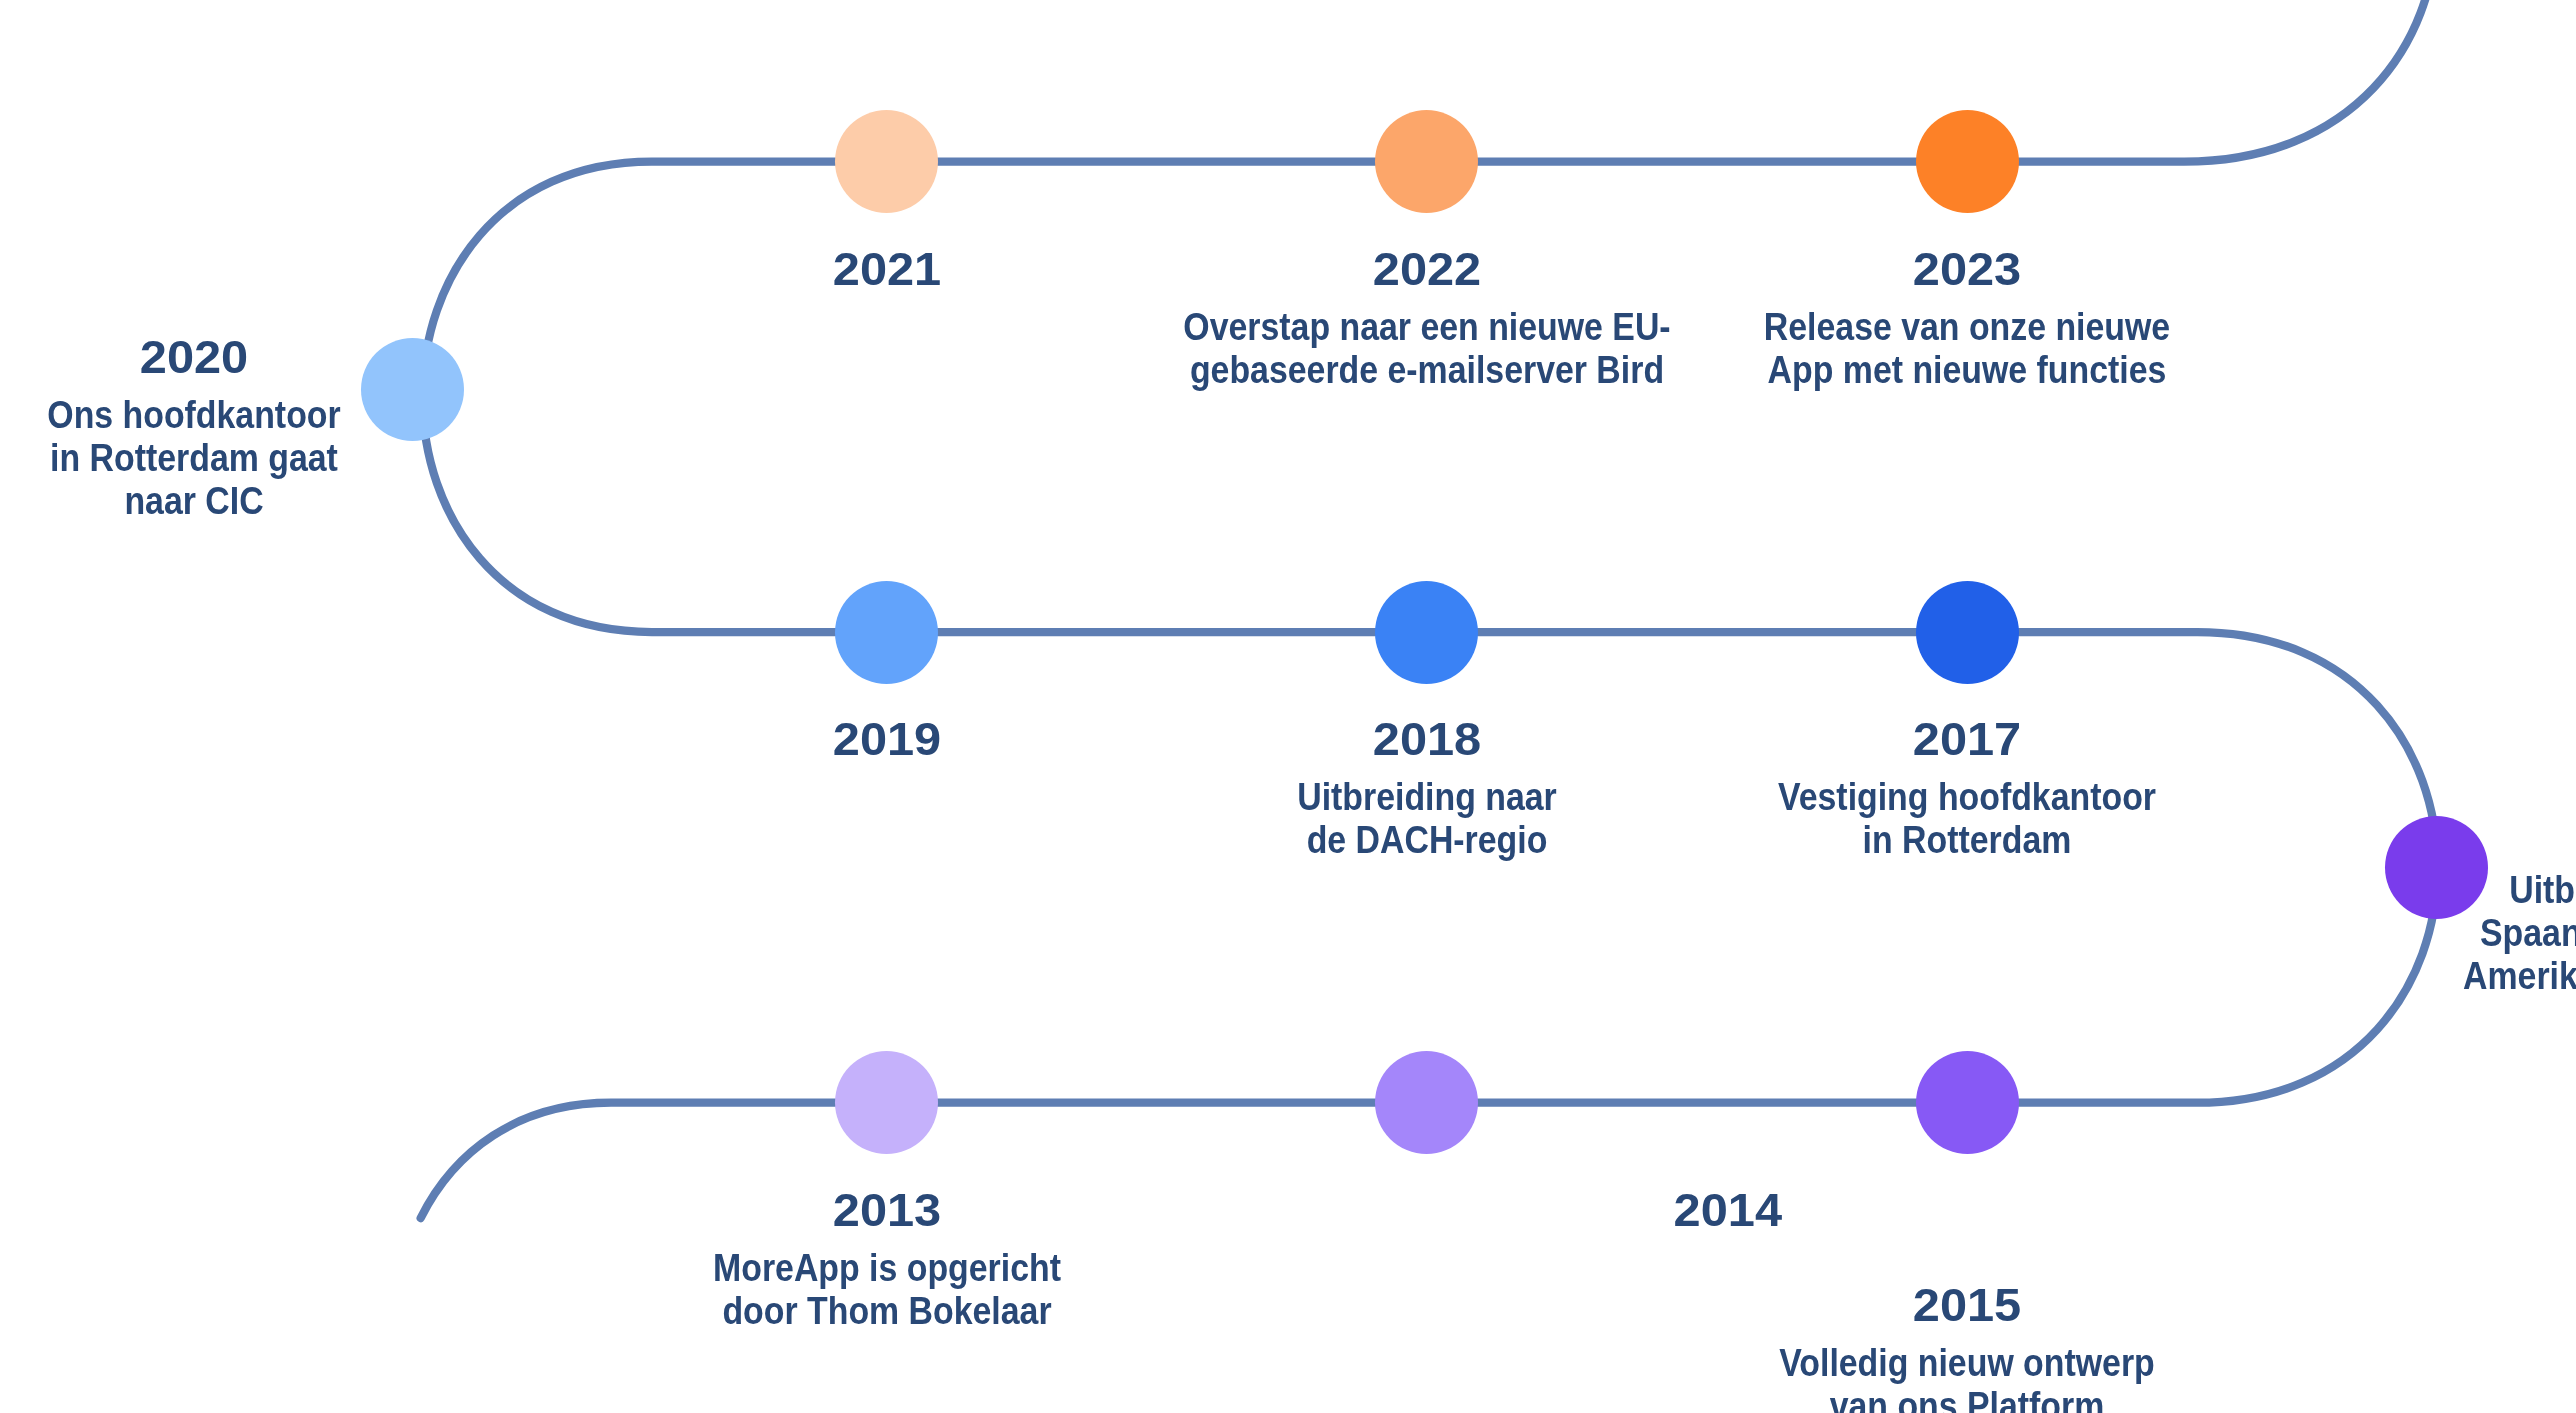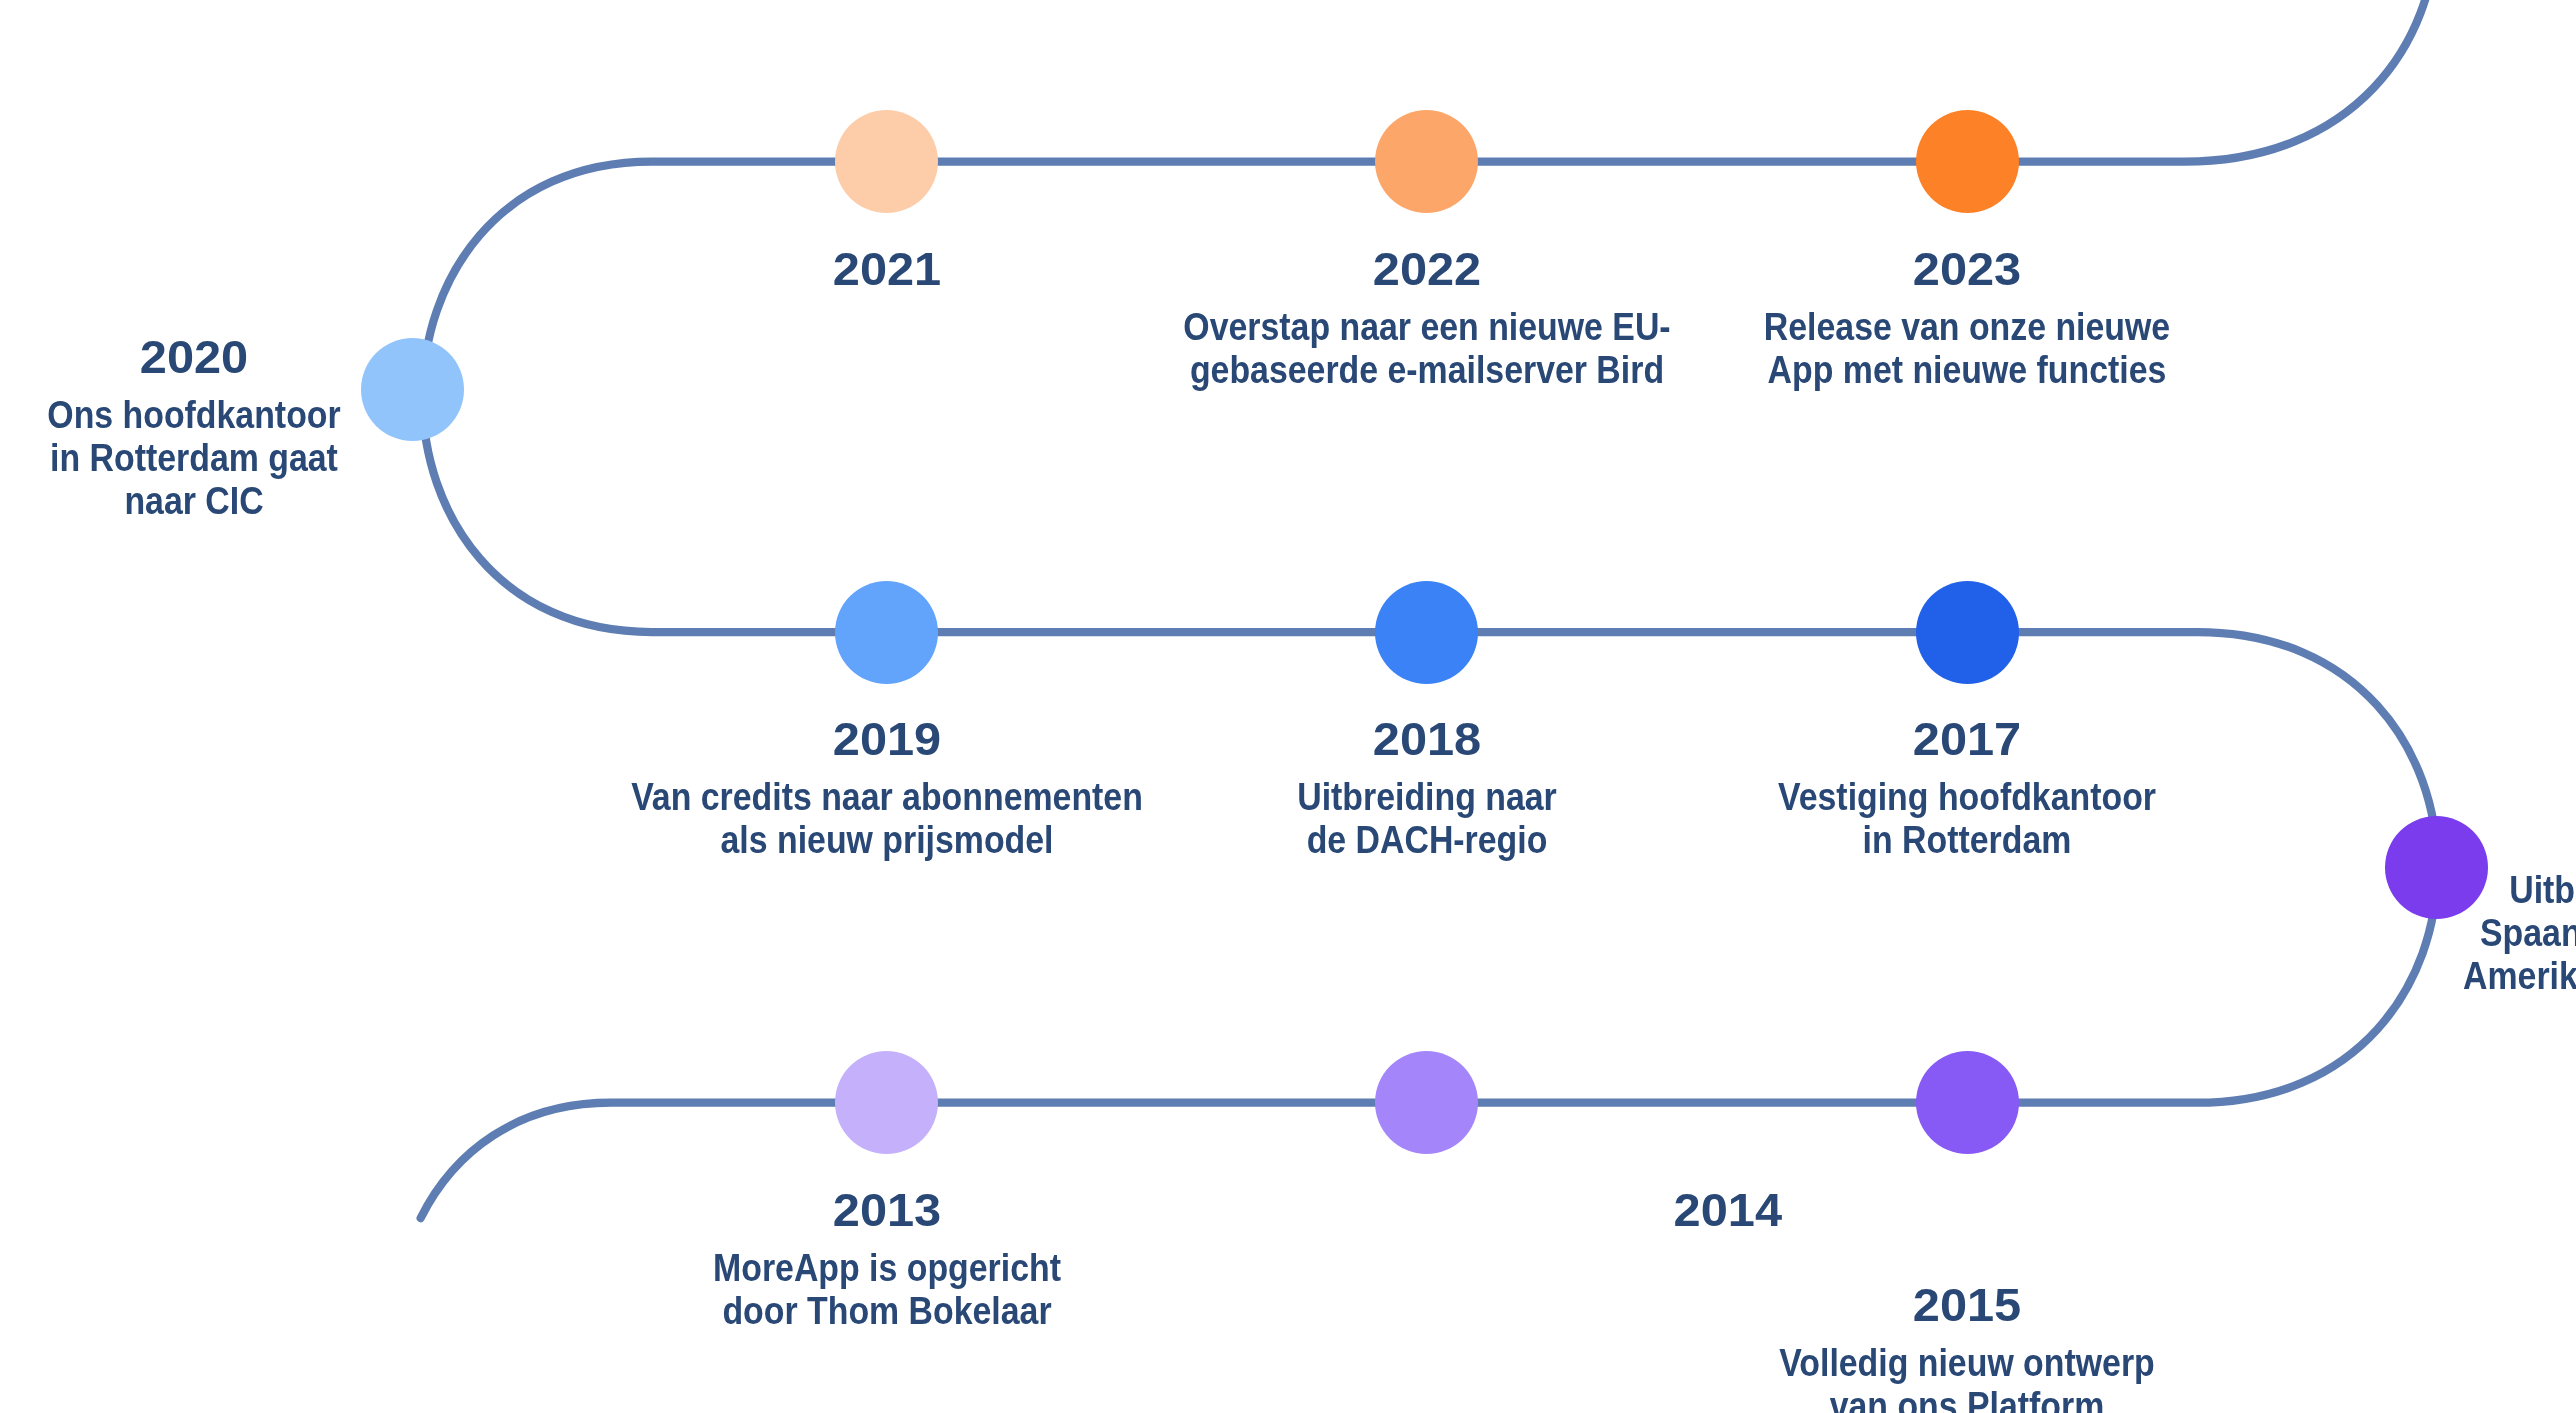--- a/index.html
+++ b/index.html
@@ -64,24 +64,20 @@
   </div>
   <div class="blk" style="left:1092px;top:716px;">
     <div class="yr">2018</div>
     <div class="ds" style="margin-top:12.8px">
         <span class="ln">Uitbreiding naar</span>
         <span class="ln">de DACH-regio</span>
       </div>
   </div>
   <div class="blk" style="left:552px;top:716px;">
     <div class="yr">2019</div>
-    <div class="ds" style="margin-top:12.8px">
-        <span class="ln">Van credits naar abonnementen</span>
-        <span class="ln">als nieuw prijsmodel</span>
-      </div>
   </div>
   <div class="blk" style="left:-141px;top:334px;">
     <div class="yr">2020</div>
     <div class="ds" style="margin-top:12.8px">
         <span class="ln">Ons hoofdkantoor</span>
         <span class="ln">in Rotterdam gaat</span>
         <span class="ln">naar CIC</span>
       </div>
   </div>
   <div class="blk" style="left:552px;top:246px;text-align:center;">

